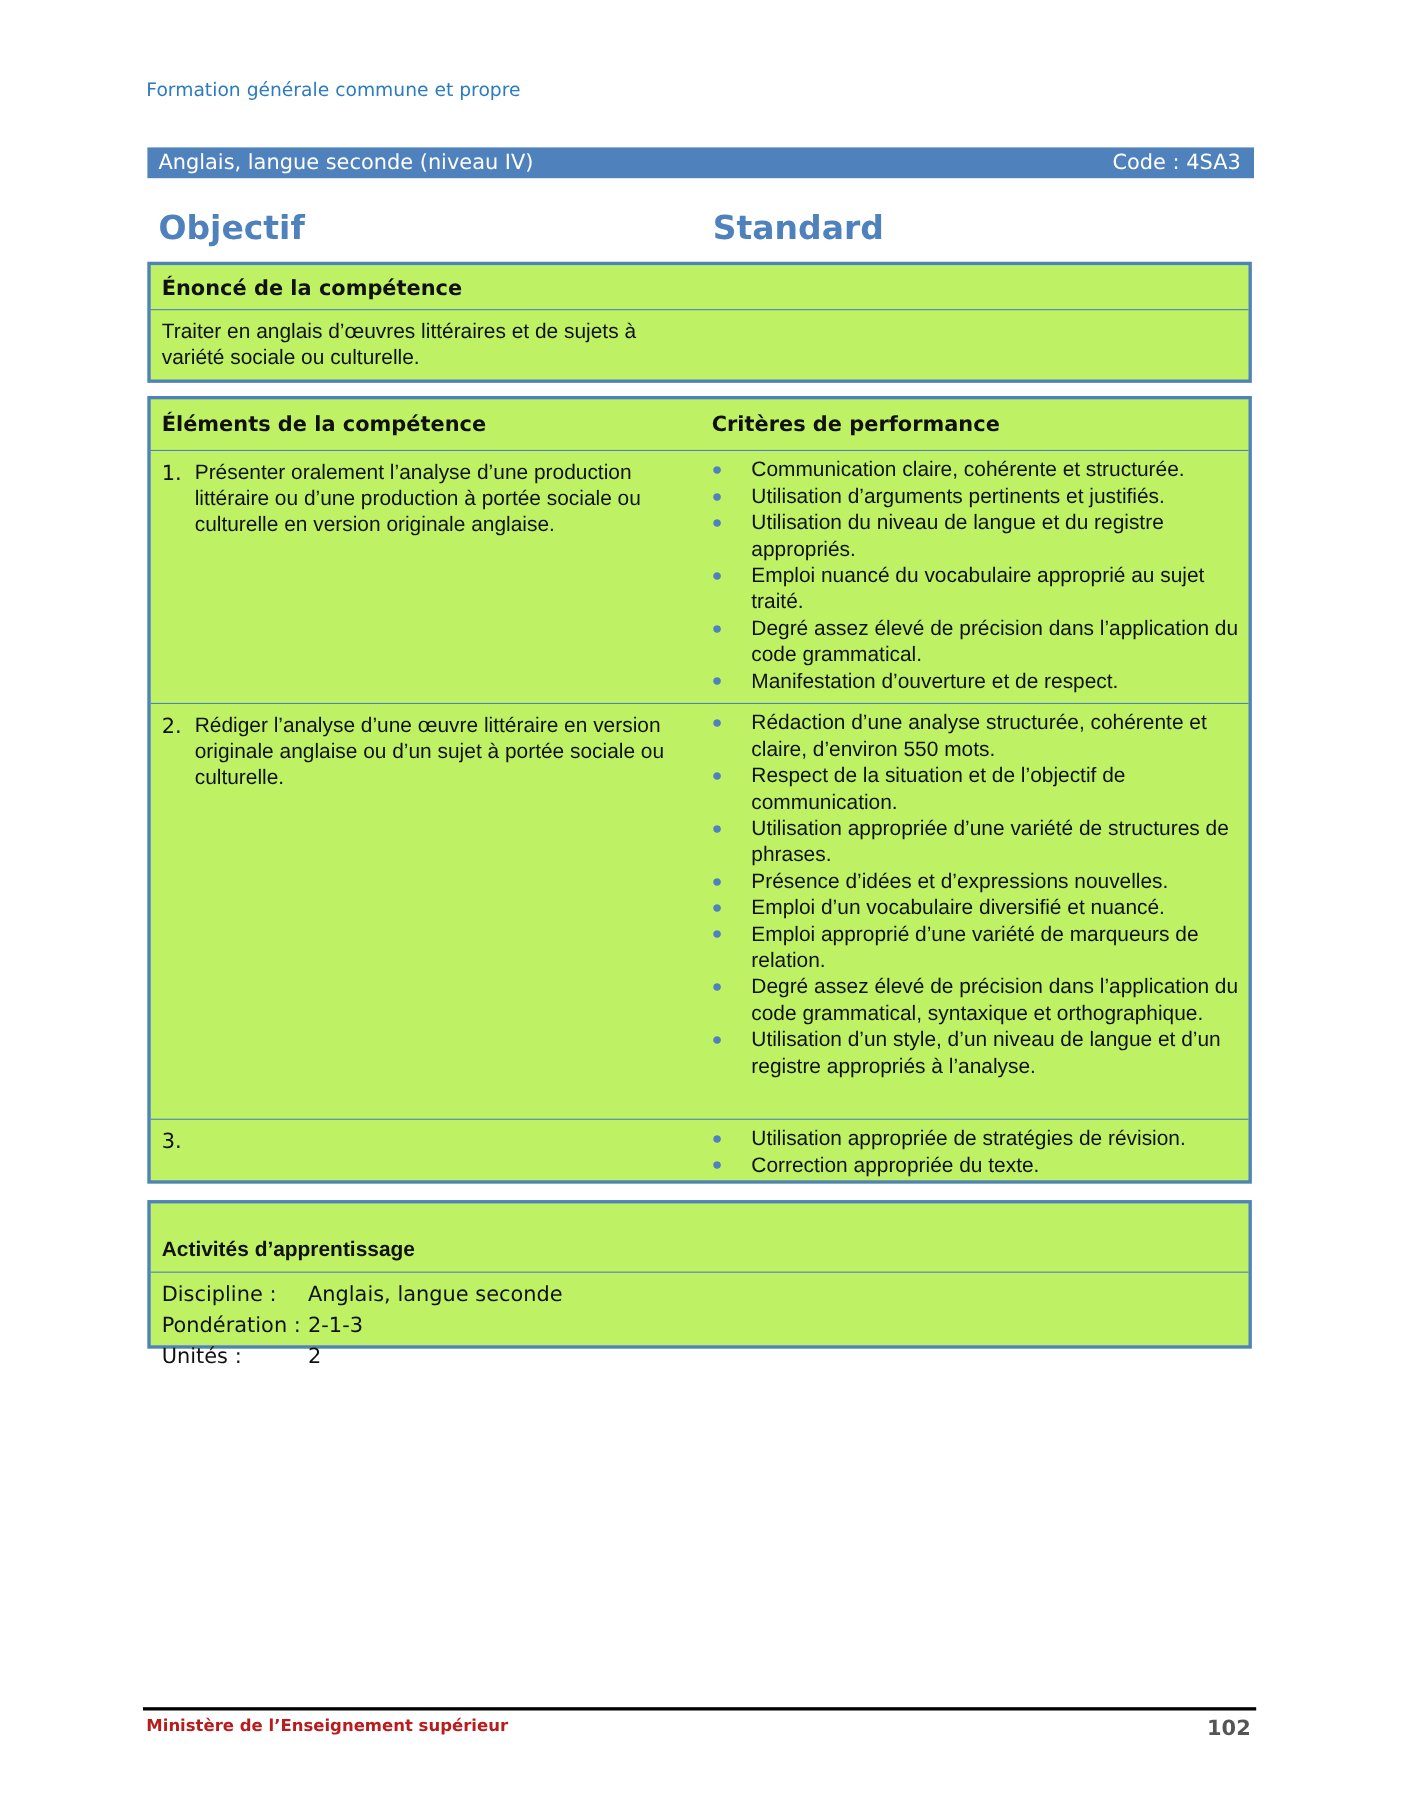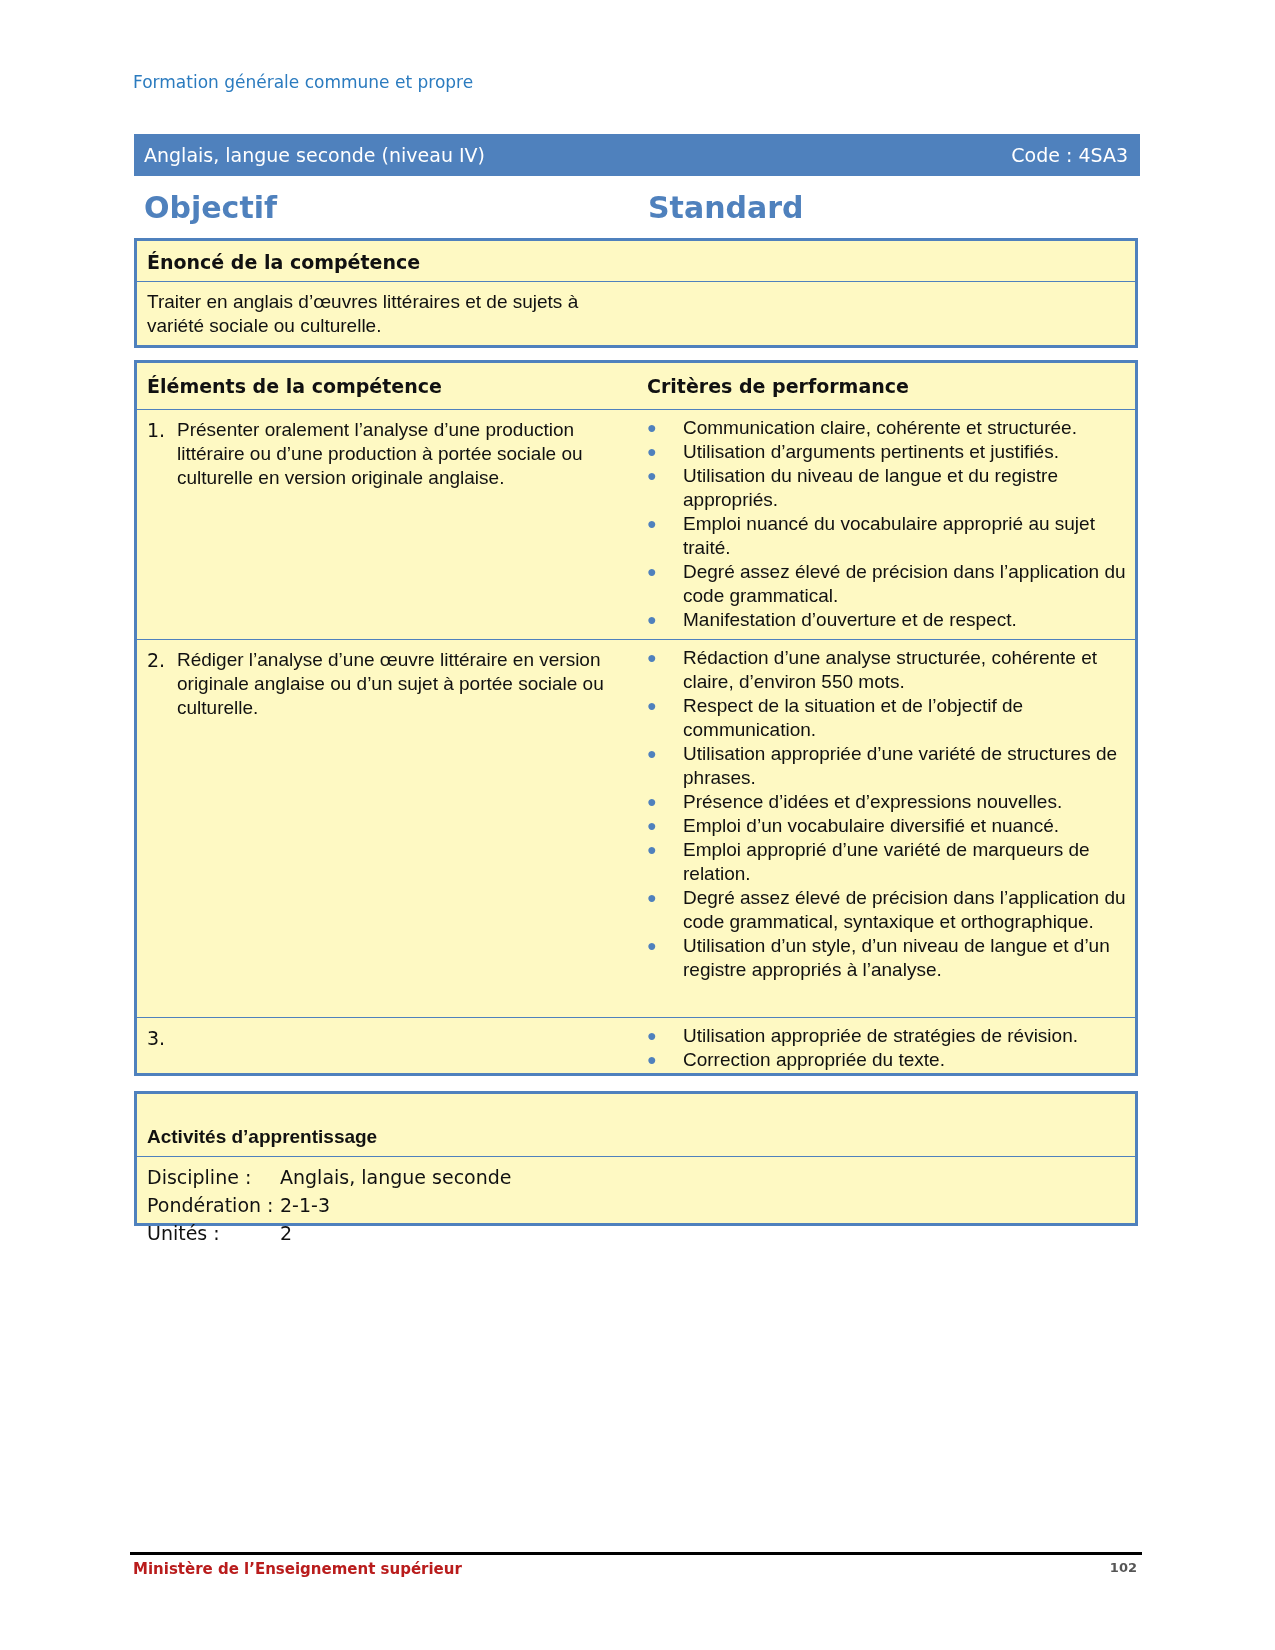--- a/index.html
+++ b/index.html
@@ -1,23 +1,23 @@
 <!DOCTYPE html>
 <html><head>
   <meta charset="utf-8">
   <style>
     html, body { margin: 0; padding: 0; background: #ffffff; }
     body { width: 1275px; height: 1650px; position: relative; font-family: "DejaVu Sans", sans-serif; color: #111; }
     .top-label { position: absolute; left: 133px; top: 72px; font-size: 17px; color: #2b7bbf; }
-    .title-bar { position: absolute; left: 134px; top: 134px; width: 1006px; height: 42px; background: #4f81bd; color: #fff; display: flex; justify-content: space-between; align-items: center; box-sizing: border-box; padding: 0 12px 0 10px; font-size: 19px; }
+    .title-bar { position: absolute; left: 134px; top: 134px; width: 1006px; height: 28px; background: #4f81bd; color: #fff; display: flex; justify-content: space-between; align-items: center; box-sizing: border-box; padding: 0 12px 0 10px; font-size: 19px; }
     .section-heads { position: absolute; left: 144px; top: 190px; width: 980px; }
     .section-heads span { position: absolute; top: 0; font-size: 30px; font-weight: bold; color: #4f81bd; }
     .sh-obj { left: 0; }
     .sh-std { left: 504px; }
-    .box { position: absolute; left: 134px; width: 1004px; border: 3px solid #4f81bd; box-sizing: border-box; background: #fef9c3; }
+    .box { position: absolute; left: 134px; width: 1004px; border: 3px solid #4f81bd; box-sizing: border-box; background: #bef264; }
     .box .head { border-bottom: 1px solid #4f81bd; padding: 10px 10px 8px 10px; font-weight: bold; font-size: 19px; }
     .box1 { top: 238px; height: 110px; }
     .box1 .body { padding: 8px 10px; font-family: "Liberation Sans", sans-serif; font-size: 19px; line-height: 24px; width: 480px; }
     .box2 { top: 360px; height: 716px; }
     .grid-head { display: flex; border-bottom: 1px solid #4f81bd; font-weight: bold; font-size: 19px; height: 46px; align-items: center; }
     .grid-head .c1 { width: 498px; padding-left: 10px; box-sizing: border-box; }
     .grid-head .c2 { padding-left: 12px; }
     .row { display: flex; border-bottom: 1px solid #4f81bd; box-sizing: border-box; }
     .row:last-child { border-bottom: none; }
     .row .c1 { width: 498px; padding: 8px 10px; box-sizing: border-box; font-size: 19px; line-height: 24px; display: flex; }
@@ -30,21 +30,21 @@
     .r1 { height: 230px; }
     .r2 { height: 378px; }
     .r3 { height: 58px; }
     .box3 { top: 1091px; height: 135px; }
     .box3 .head { font-family: "Liberation Sans", sans-serif; margin-top: 22px; }
     .act { padding: 6px 10px; font-size: 19px; line-height: 28px; }
     .act .line { display: flex; }
     .act .lbl { width: 133px; }
     .footer-rule { position: absolute; left: 130px; top: 1552px; width: 1012px; height: 3px; background: #000; }
     .footer-left { position: absolute; left: 133px; top: 1560px; font-size: 15px; font-weight: bold; color: #b91c1c; }
-    .footer-right { position: absolute; right: 138px; top: 1560px; font-size: 13px; font-weight: bold; color: #555; }
+    .footer-right { position: absolute; right: 138px; top: 1560px; font-size: 19px; font-weight: bold; color: #555; }
   </style>
 </head>
 <body>
 
 <div class="top-label">Formation générale commune et propre</div>
 
 <div class="title-bar">
   <span>Anglais, langue seconde (niveau IV)</span>
   <span>Code : 4SA3</span>
 </div>

